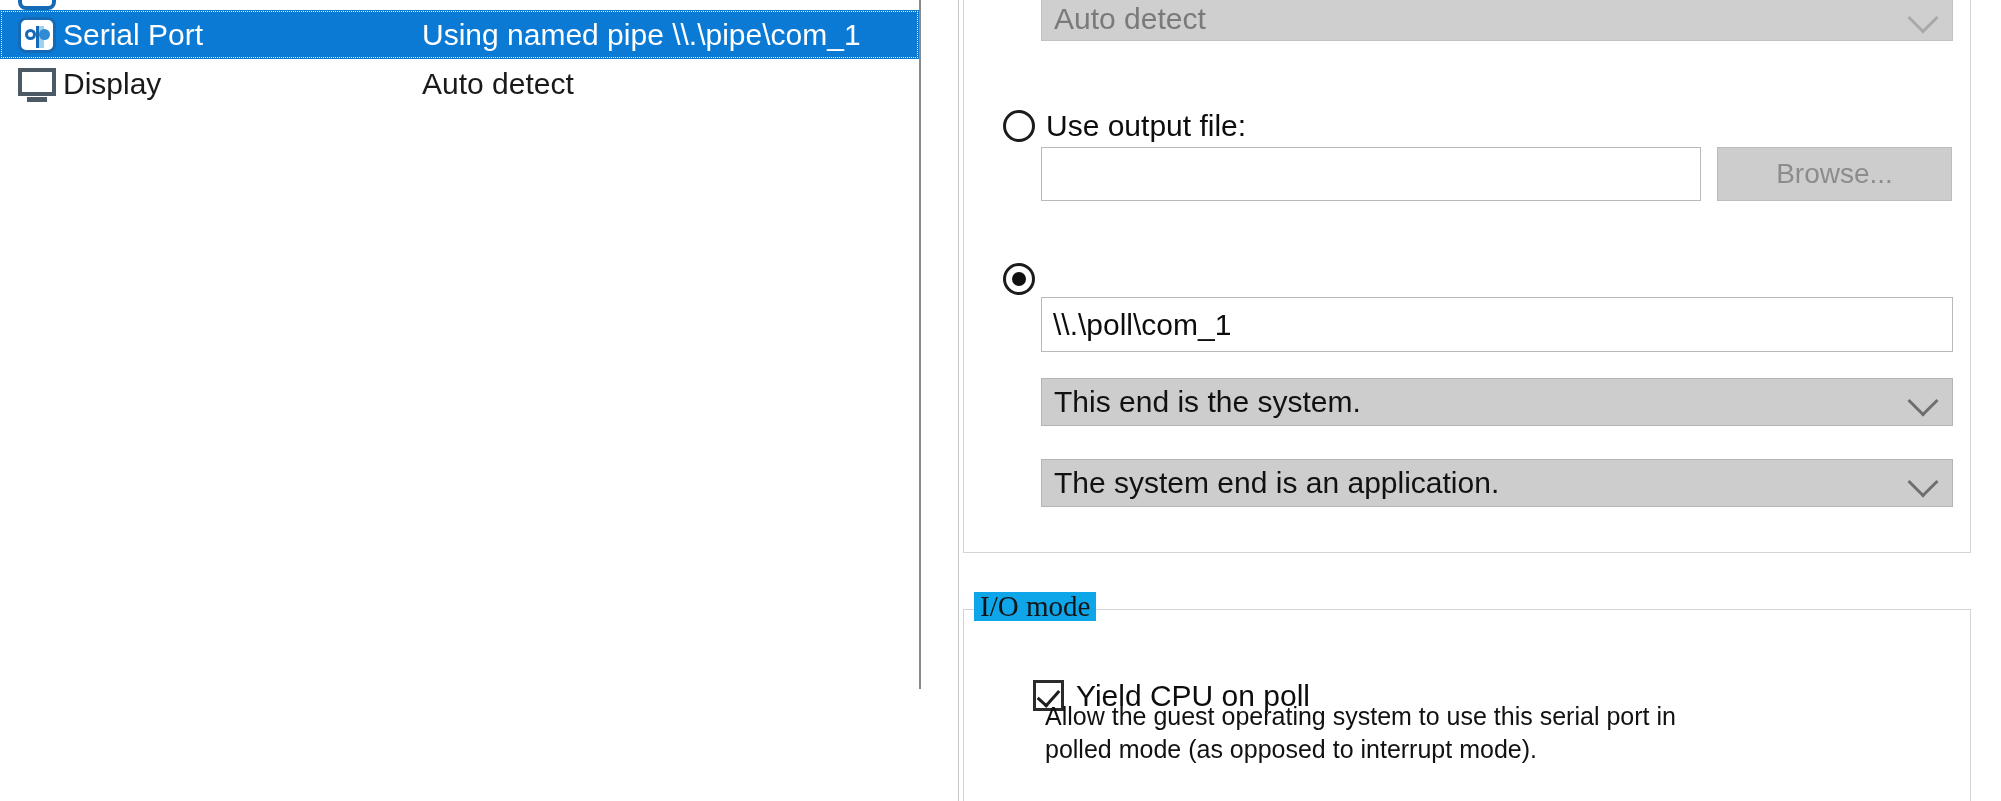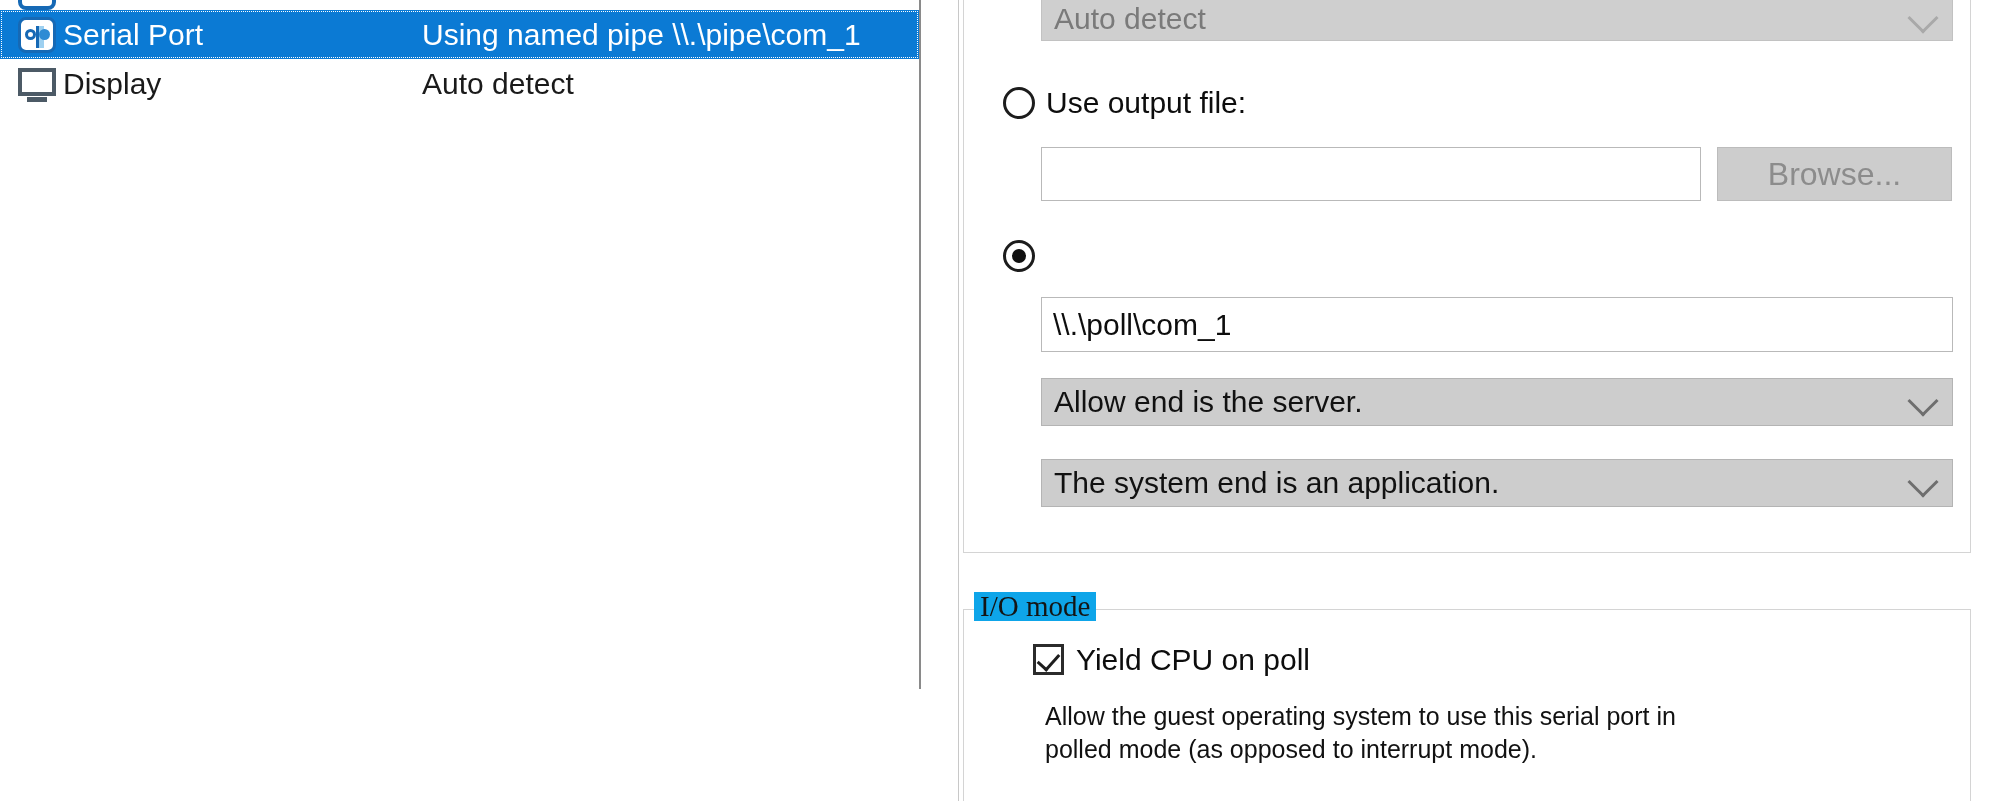--- a/index.html
+++ b/index.html
@@ -207,30 +207,31 @@
 
   
   .btn {
     position: absolute;
     background: #cdcdcd;
     border: 1px solid #bcbcbc;
     box-sizing: border-box;
     display: flex;
     align-items: center;
     justify-content: center;
-    font-size: 32px;
+    font-size: 28px;
     color: #8c8c8c;
     white-space: nowrap;
   }
 
   
   .radio-row {
     position: absolute;
     display: flex;
     align-items: center;
+    margin-top: 23px;
   }
   .radio {
     width: 32px; height: 32px;
     border: 3px solid #1c1c1c;
     border-radius: 50%;
     box-sizing: border-box;
     position: relative;
     flex: 0 0 32px;
   }
   .radio.checked::after {
@@ -349,34 +350,34 @@
 
     <div class="radio-row" style="left:44px; top:240px;">
       <span class="radio checked"></span>
     </div>
 
     <div class="textbox" style="left:82px; top:297px; width:912px; height:55px;">
       <span>\\.\poll\com_1</span>
     </div>
 
     <div class="combo" style="left:82px; top:378px; width:912px; height:48px;">
-      <span>Allow end is the server.</span>
+      <span>This end is the system.</span>
       <span class="chevron"></span>
     </div>
 
     <div class="combo" style="left:82px; top:459px; width:912px; height:48px;">
       <span>The system end is an application.</span>
       <span class="chevron"></span>
     </div>
 
     <div class="groupbox" id="group-iomode">
       <span class="groupbox-title">I/O mode</span>
     </div>
 
-    <div class="check-row" style="left:44px; top:644px;padding-left:30px;">
+    <div class="check-row" style="left:44px; top:680px;padding-left:30px;">
       <span class="checkbox checked"></span>
       <span class="check-label">Yield CPU on poll</span>
     </div>
 
     <div class="help-text" style="left:86px; top:700px;">Allow the guest operating system to use this serial port in polled mode (as opposed to interrupt mode).</div>
 
   </div>
 </div>
 
 </body></html>

